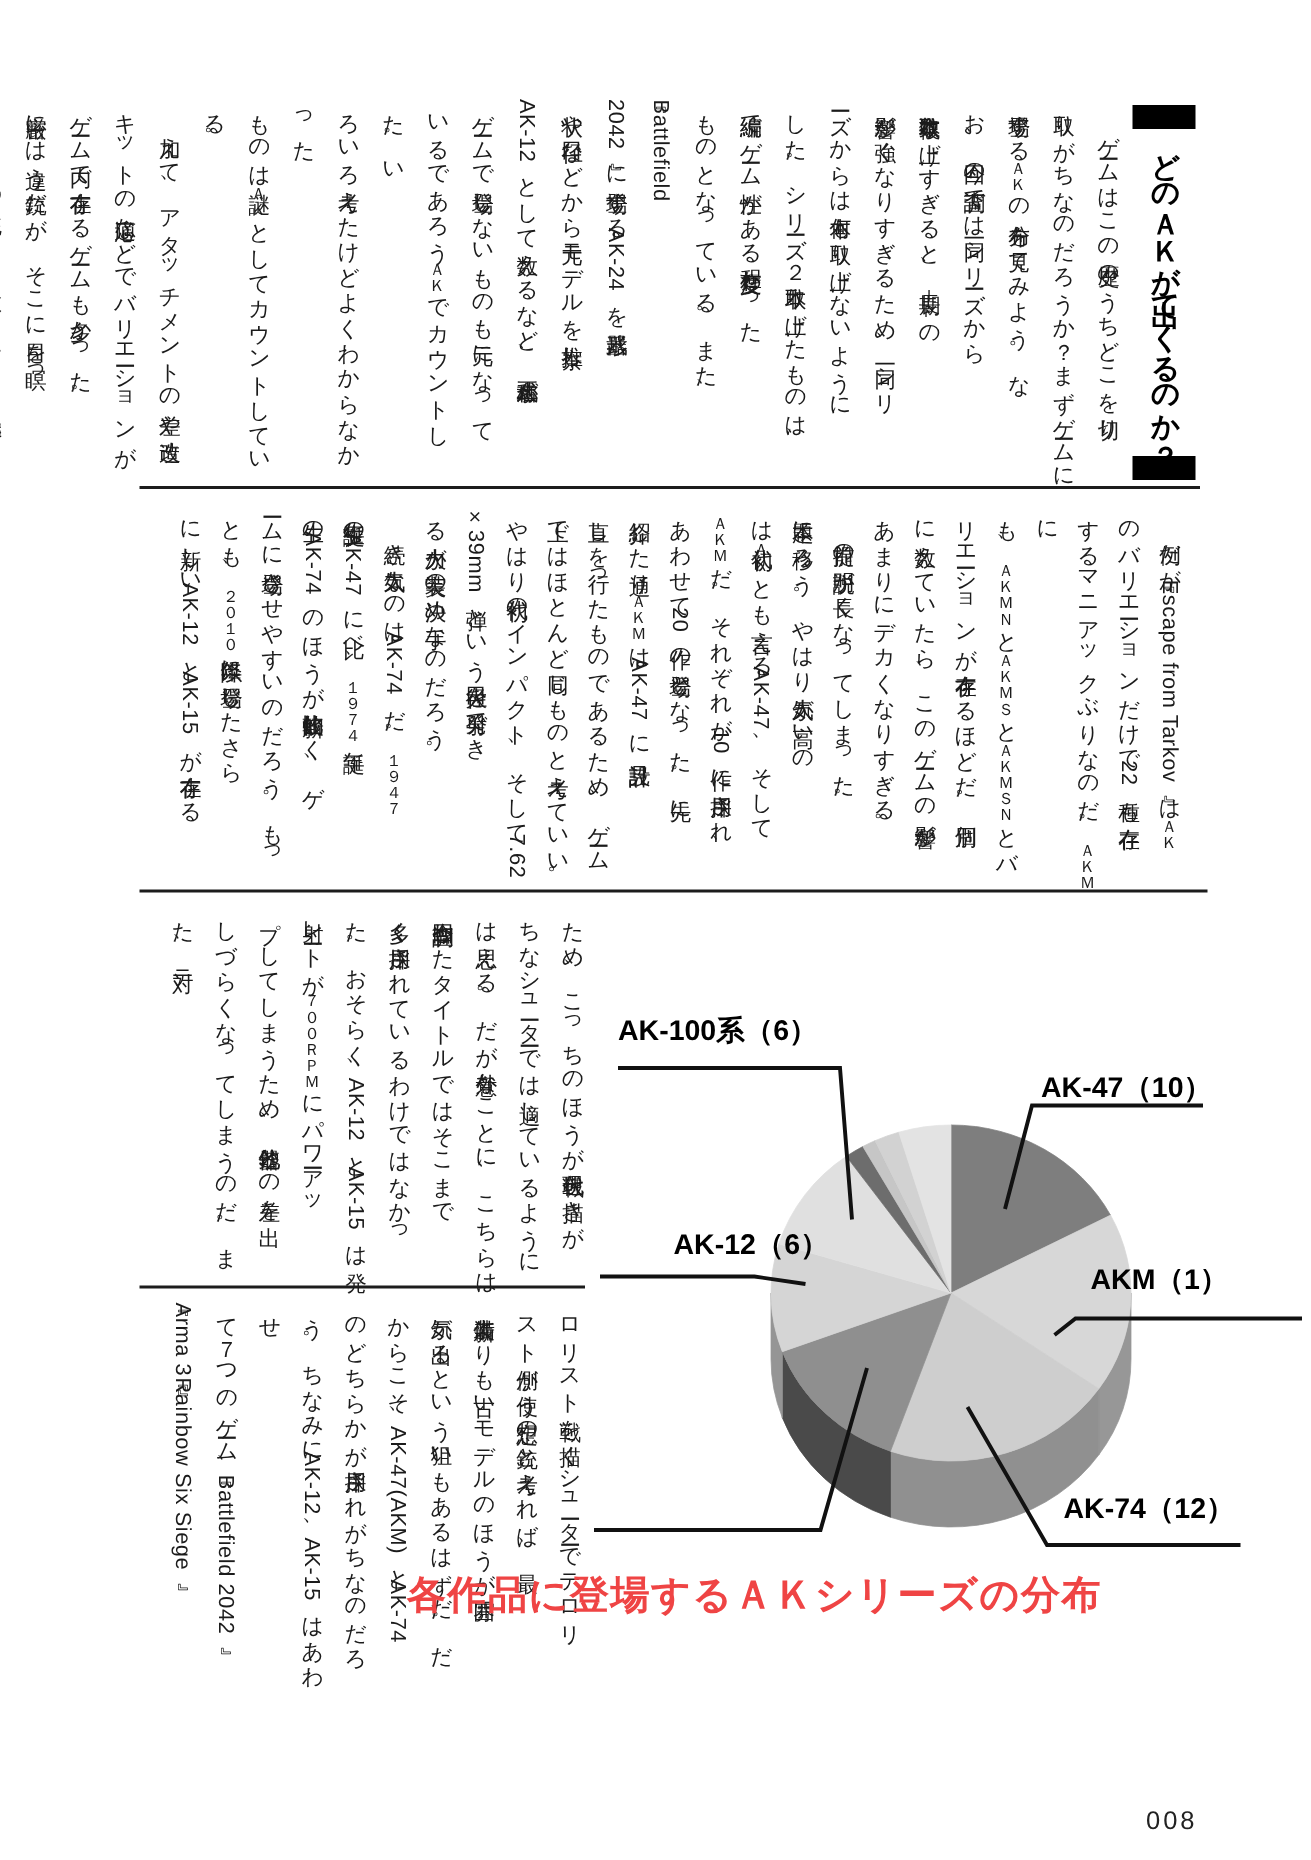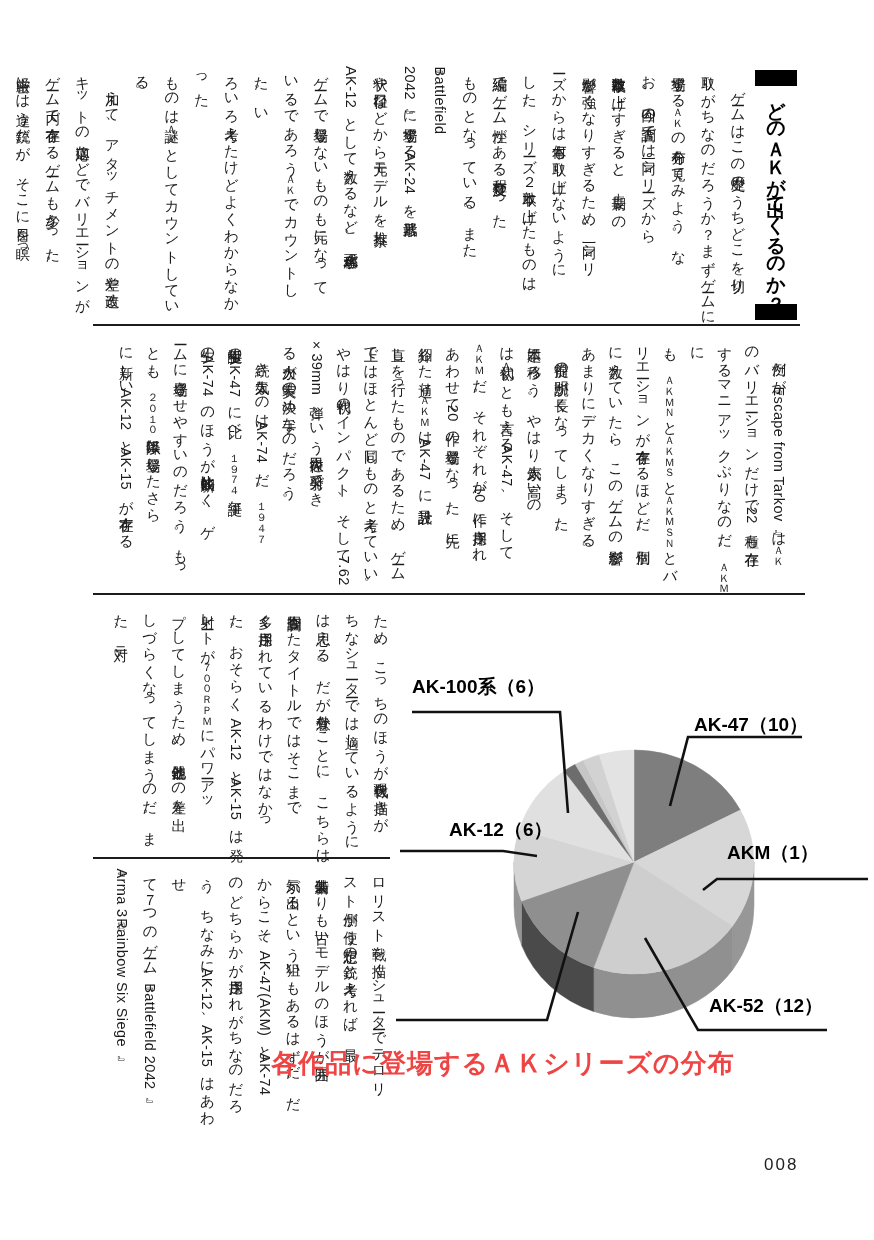--- a/index.html
+++ b/index.html
@@ -35,21 +35,21 @@
   .pie-label{position:absolute;font-weight:bold;font-size:19px;color:#000;
              white-space:nowrap;letter-spacing:0;}
   #lbl-ak100{left:412px;top:674px;}
   #lbl-ak47{left:694px;top:700px;margin-top:12px;}
   #lbl-akm{left:727px;top:840px;}
   #lbl-ak74{left:709px;top:993px;}
   #lbl-aks74u{left:408px;top:984px;}
   #lbl-ak12{left:401px;top:817px;margin-left:48px;}
   #caption{position:absolute;left:203px;top:1046px;width:600px;text-align:center;
            font-weight:bold;font-size:26px;letter-spacing:1px;color:#ef4444;}
-  #pagenum{position:absolute;left:764px;top:1155px;font-size:17px;letter-spacing:2px;color:#222;}
+  #pagenum{position:absolute;left:764px;top:1204px;font-size:17px;letter-spacing:2px;color:#222;}
 </style>
 </head>
 <body>
 
 <div id="page">
 
   <div id="header">
     <div class="hbar"></div>
     <div class="htitle">どのＡＫが出てくるのか？</div>
     <div class="hbar"></div>
@@ -151,19 +151,19 @@
       <polyline points="868,879 717,879 703,890" fill="none" stroke="#111" stroke-width="2.6"></polyline>
       <polyline points="827,1030 698,1030 645,938" fill="none" stroke="#111" stroke-width="2.6"></polyline>
       <polyline points="396,1020 547,1020 578,912" fill="none" stroke="#111" stroke-width="2.6"></polyline>
       <polyline points="400,851 503,851 537,856" fill="none" stroke="#111" stroke-width="2.6"></polyline>
       <polyline points="412,712 560,712 568,813" fill="none" stroke="#111" stroke-width="2.6"></polyline>
     </svg>
 
   <div class="pie-label" id="lbl-ak100">AK-100系（6）</div>
   <div class="pie-label" id="lbl-ak47">AK-47（10）</div>
   <div class="pie-label" id="lbl-akm">AKM（1）</div>
-  <div class="pie-label" id="lbl-ak74">AK-52（12）</div>
+  <div class="pie-label" id="lbl-ak74">AK-74（12）</div>
   <div class="pie-label" id="lbl-ak12">AK-12（6）</div>
 
   <div id="caption">各作品に登場するＡＫシリーズの分布</div>
 
   <div id="pagenum">008</div>
 </div>
 
 </body></html>

